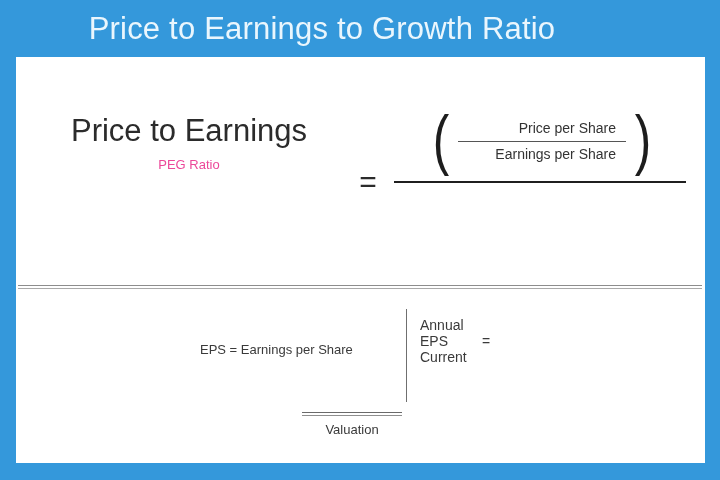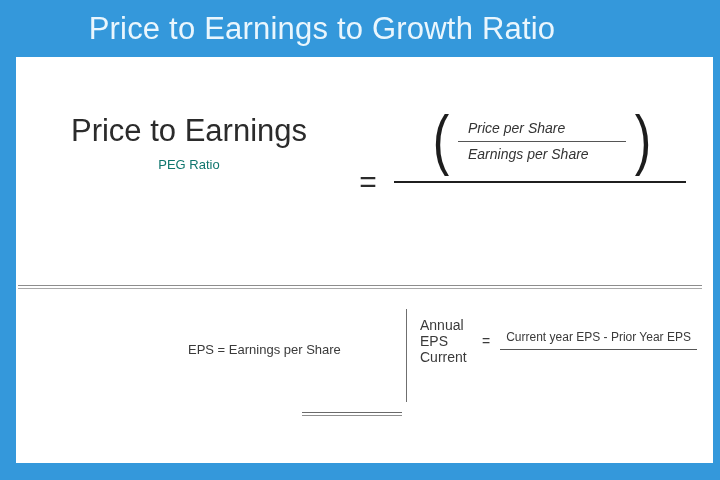--- a/index.html
+++ b/index.html
@@ -34,21 +34,20 @@
     white-space: nowrap;
   }
   
   #panel {
     position: absolute;
     left: 16px;
     top: 57px;
     width: 689px;
     height: 406px;
     background: #ffffff;
-    padding-left: 8px;
   }
   
   #main-formula {
     position: absolute;
     left: 0; top: 0;
     width: 689px;
     height: 225px;
   }
   
   #lhs-block {
@@ -60,21 +59,21 @@
   }
   .lhs-line {
     color: #2b2b2b;
     font-size: 31px;
     line-height: 38px;
     font-weight: 400;
     white-space: nowrap;
   }
   #peg-sub {
     margin-top: 7px;
-    color: #0f766e;
+    color: #ec4899;
     font-size: 13px;
     line-height: 15px;
     font-weight: 400;
   }
   
   #main-equals {
     position: absolute;
     left: 332px;
     top: 110px;
     width: 40px;
@@ -101,23 +100,22 @@
     color: #1d1d1d;
     font-size: 66px;
     line-height: 1;
     font-weight: 300;
     transform: scaleX(0.75);
     display: inline-block;
     margin-top: -4px;
   }
   #inner-fraction {
     display: inline-block;
-    text-align: left;
+    text-align: right;
     margin: 0 6px;
-    font-style: italic;
   }
   .inner-frac-text {
     color: #333333;
     font-size: 14px;
     line-height: 19px;
     white-space: nowrap;
     padding: 0 10px;
   }
   #inner-frac-bar {
     height: 1px;
@@ -158,21 +156,21 @@
   
   #definitions {
     position: absolute;
     left: 0;
     top: 240px;
     width: 689px;
     height: 105px;
   }
   #eps-definition {
     position: absolute;
-    left: 172px;
+    left: 184px;
     top: 45px;
     color: #3a3a3a;
     font-size: 13px;
     line-height: 16px;
     white-space: nowrap;
   }
   #vertical-separator {
     position: absolute;
     left: 390px;
     top: 12px;
@@ -287,26 +285,26 @@
       <div id="vertical-separator"></div>
 
       <div id="growth-definition">
         <div id="growth-label">
           <div>Annual</div>
           <div>EPS</div>
           <div>Current</div>
         </div>
         <div id="growth-equals">=</div>
         <div id="growth-fraction">
-          <div class="growth-frac-text">Current year EPS - Prior Year EPS</div>
           <div id="growth-frac-bar"></div>
         </div>
       </div>
 
     </div>
 
     <div id="valuation-block">
       <div id="valuation-rule-top"></div>
       <div id="valuation-rule-bottom"></div>
+      <div id="valuation-text">Valuation</div>
     </div>
 
   </div>
 </div>
 
 </body></html>

